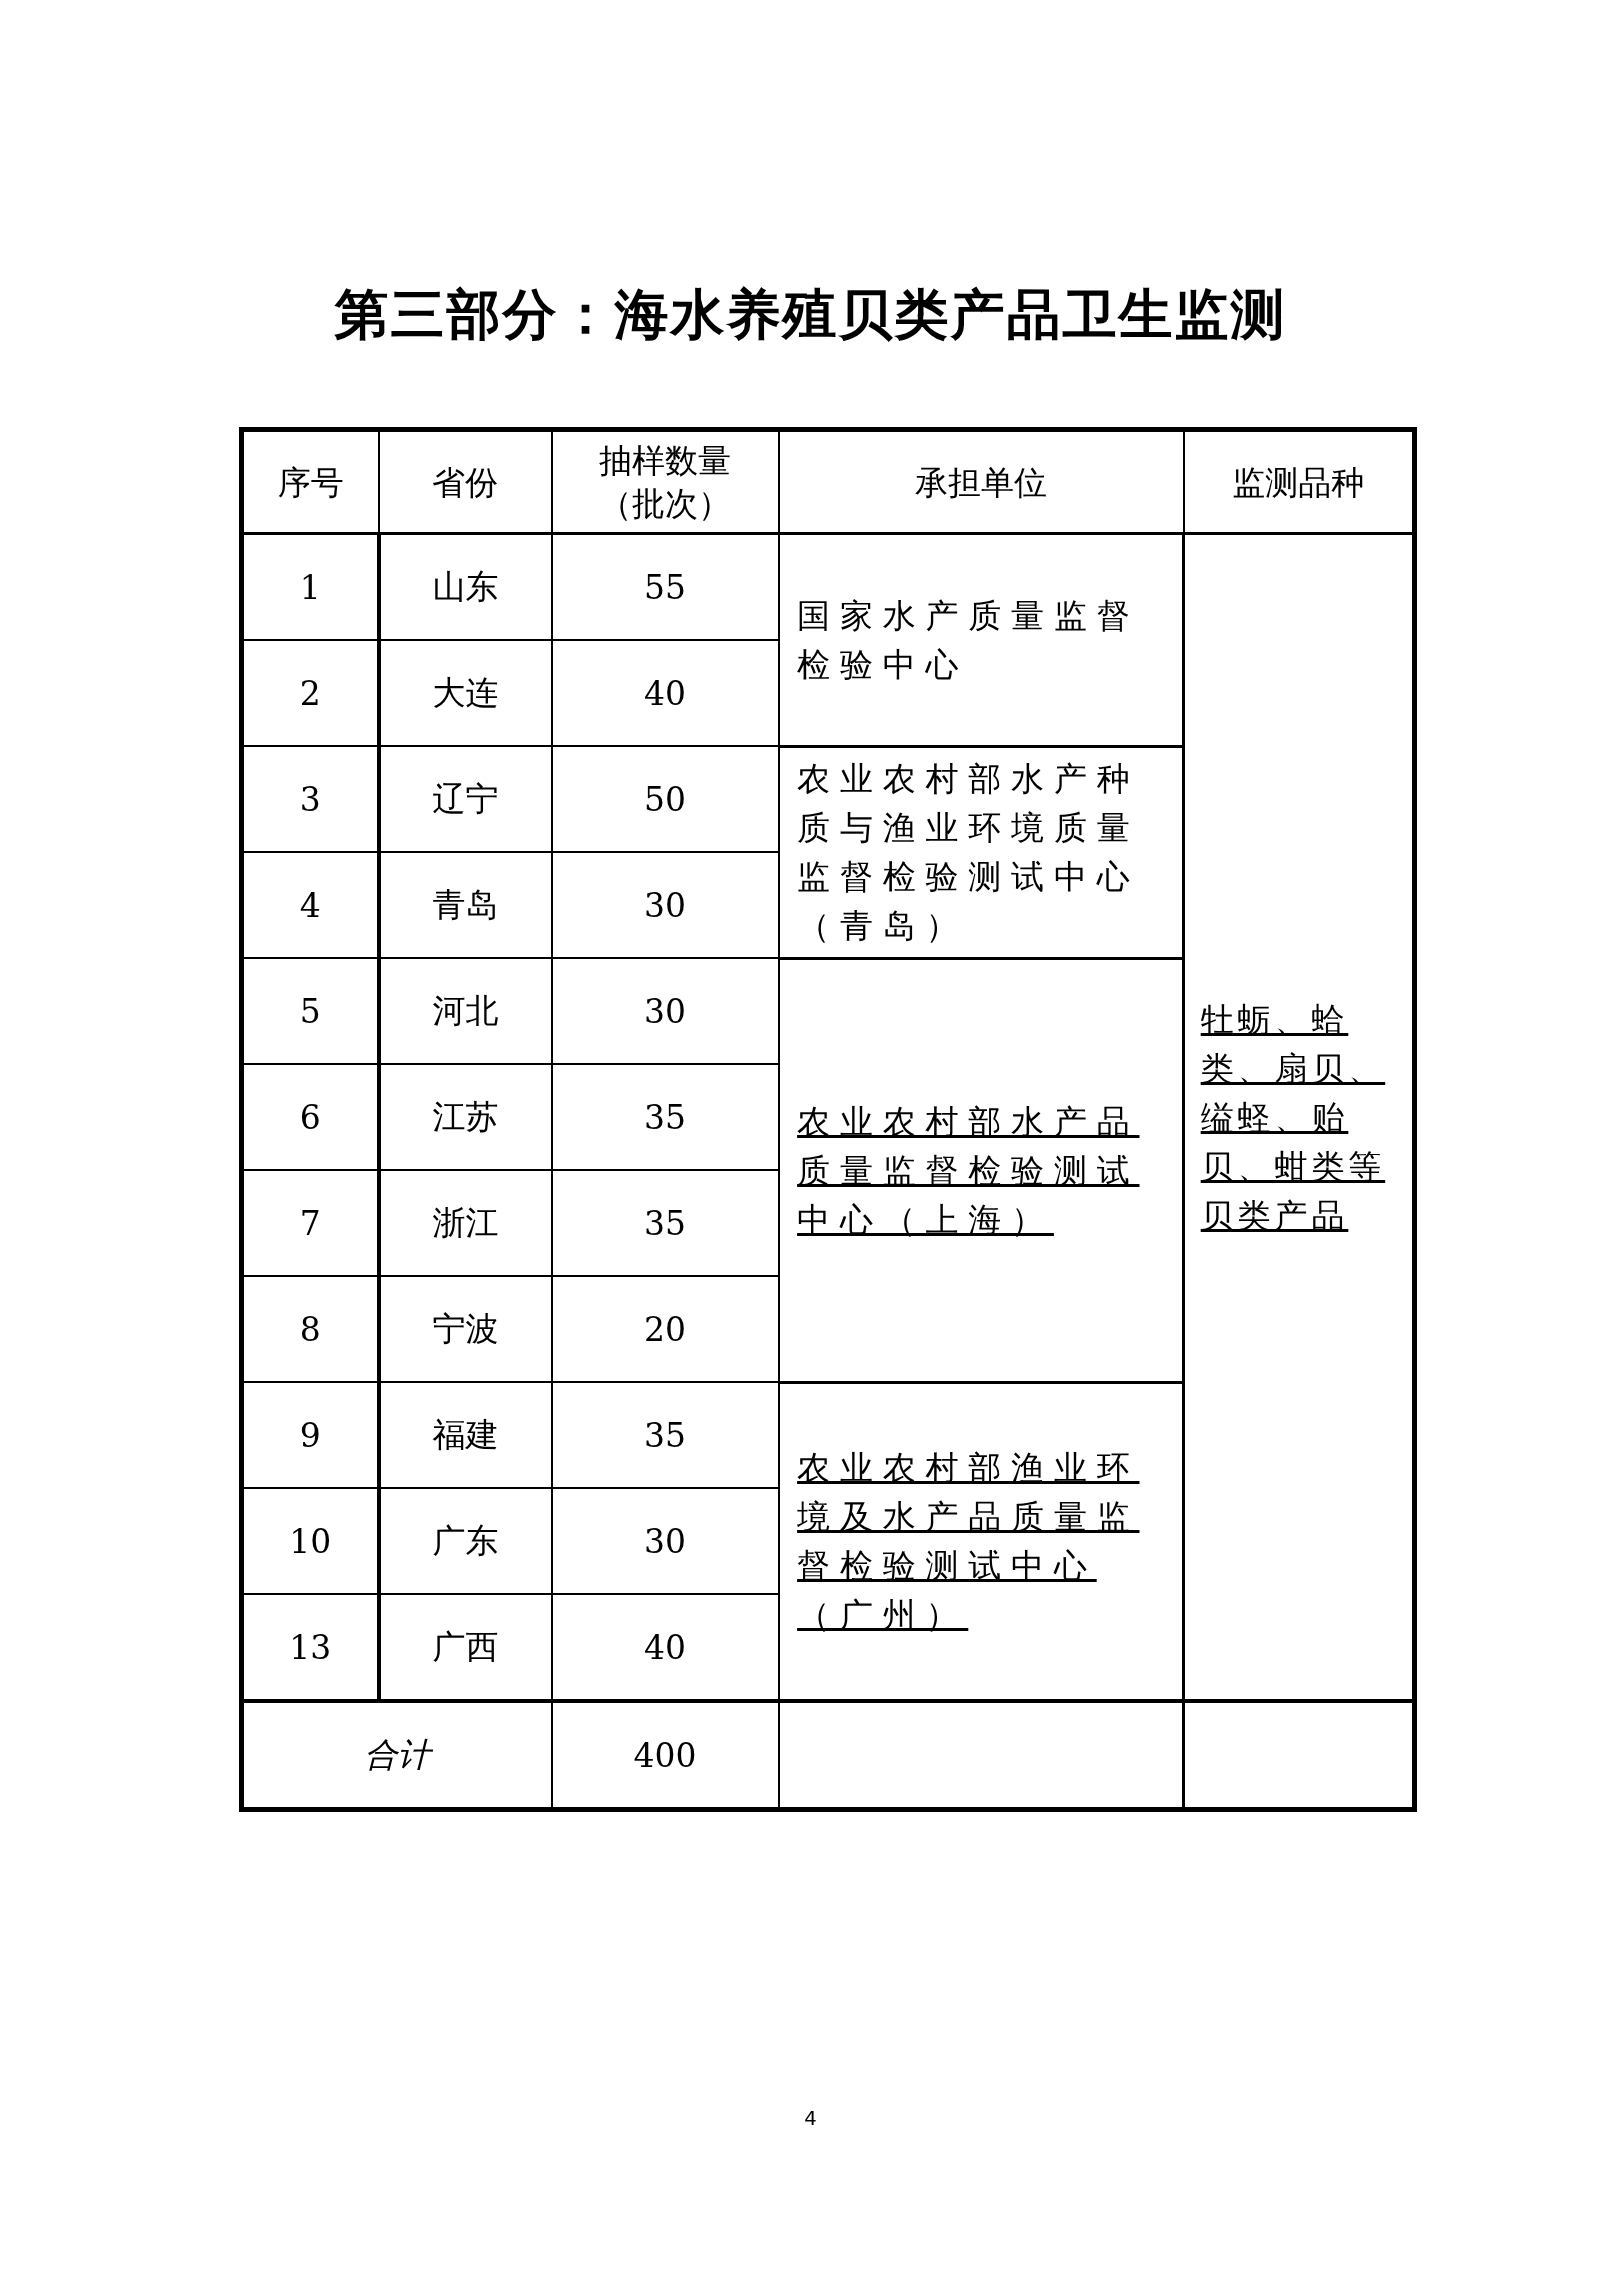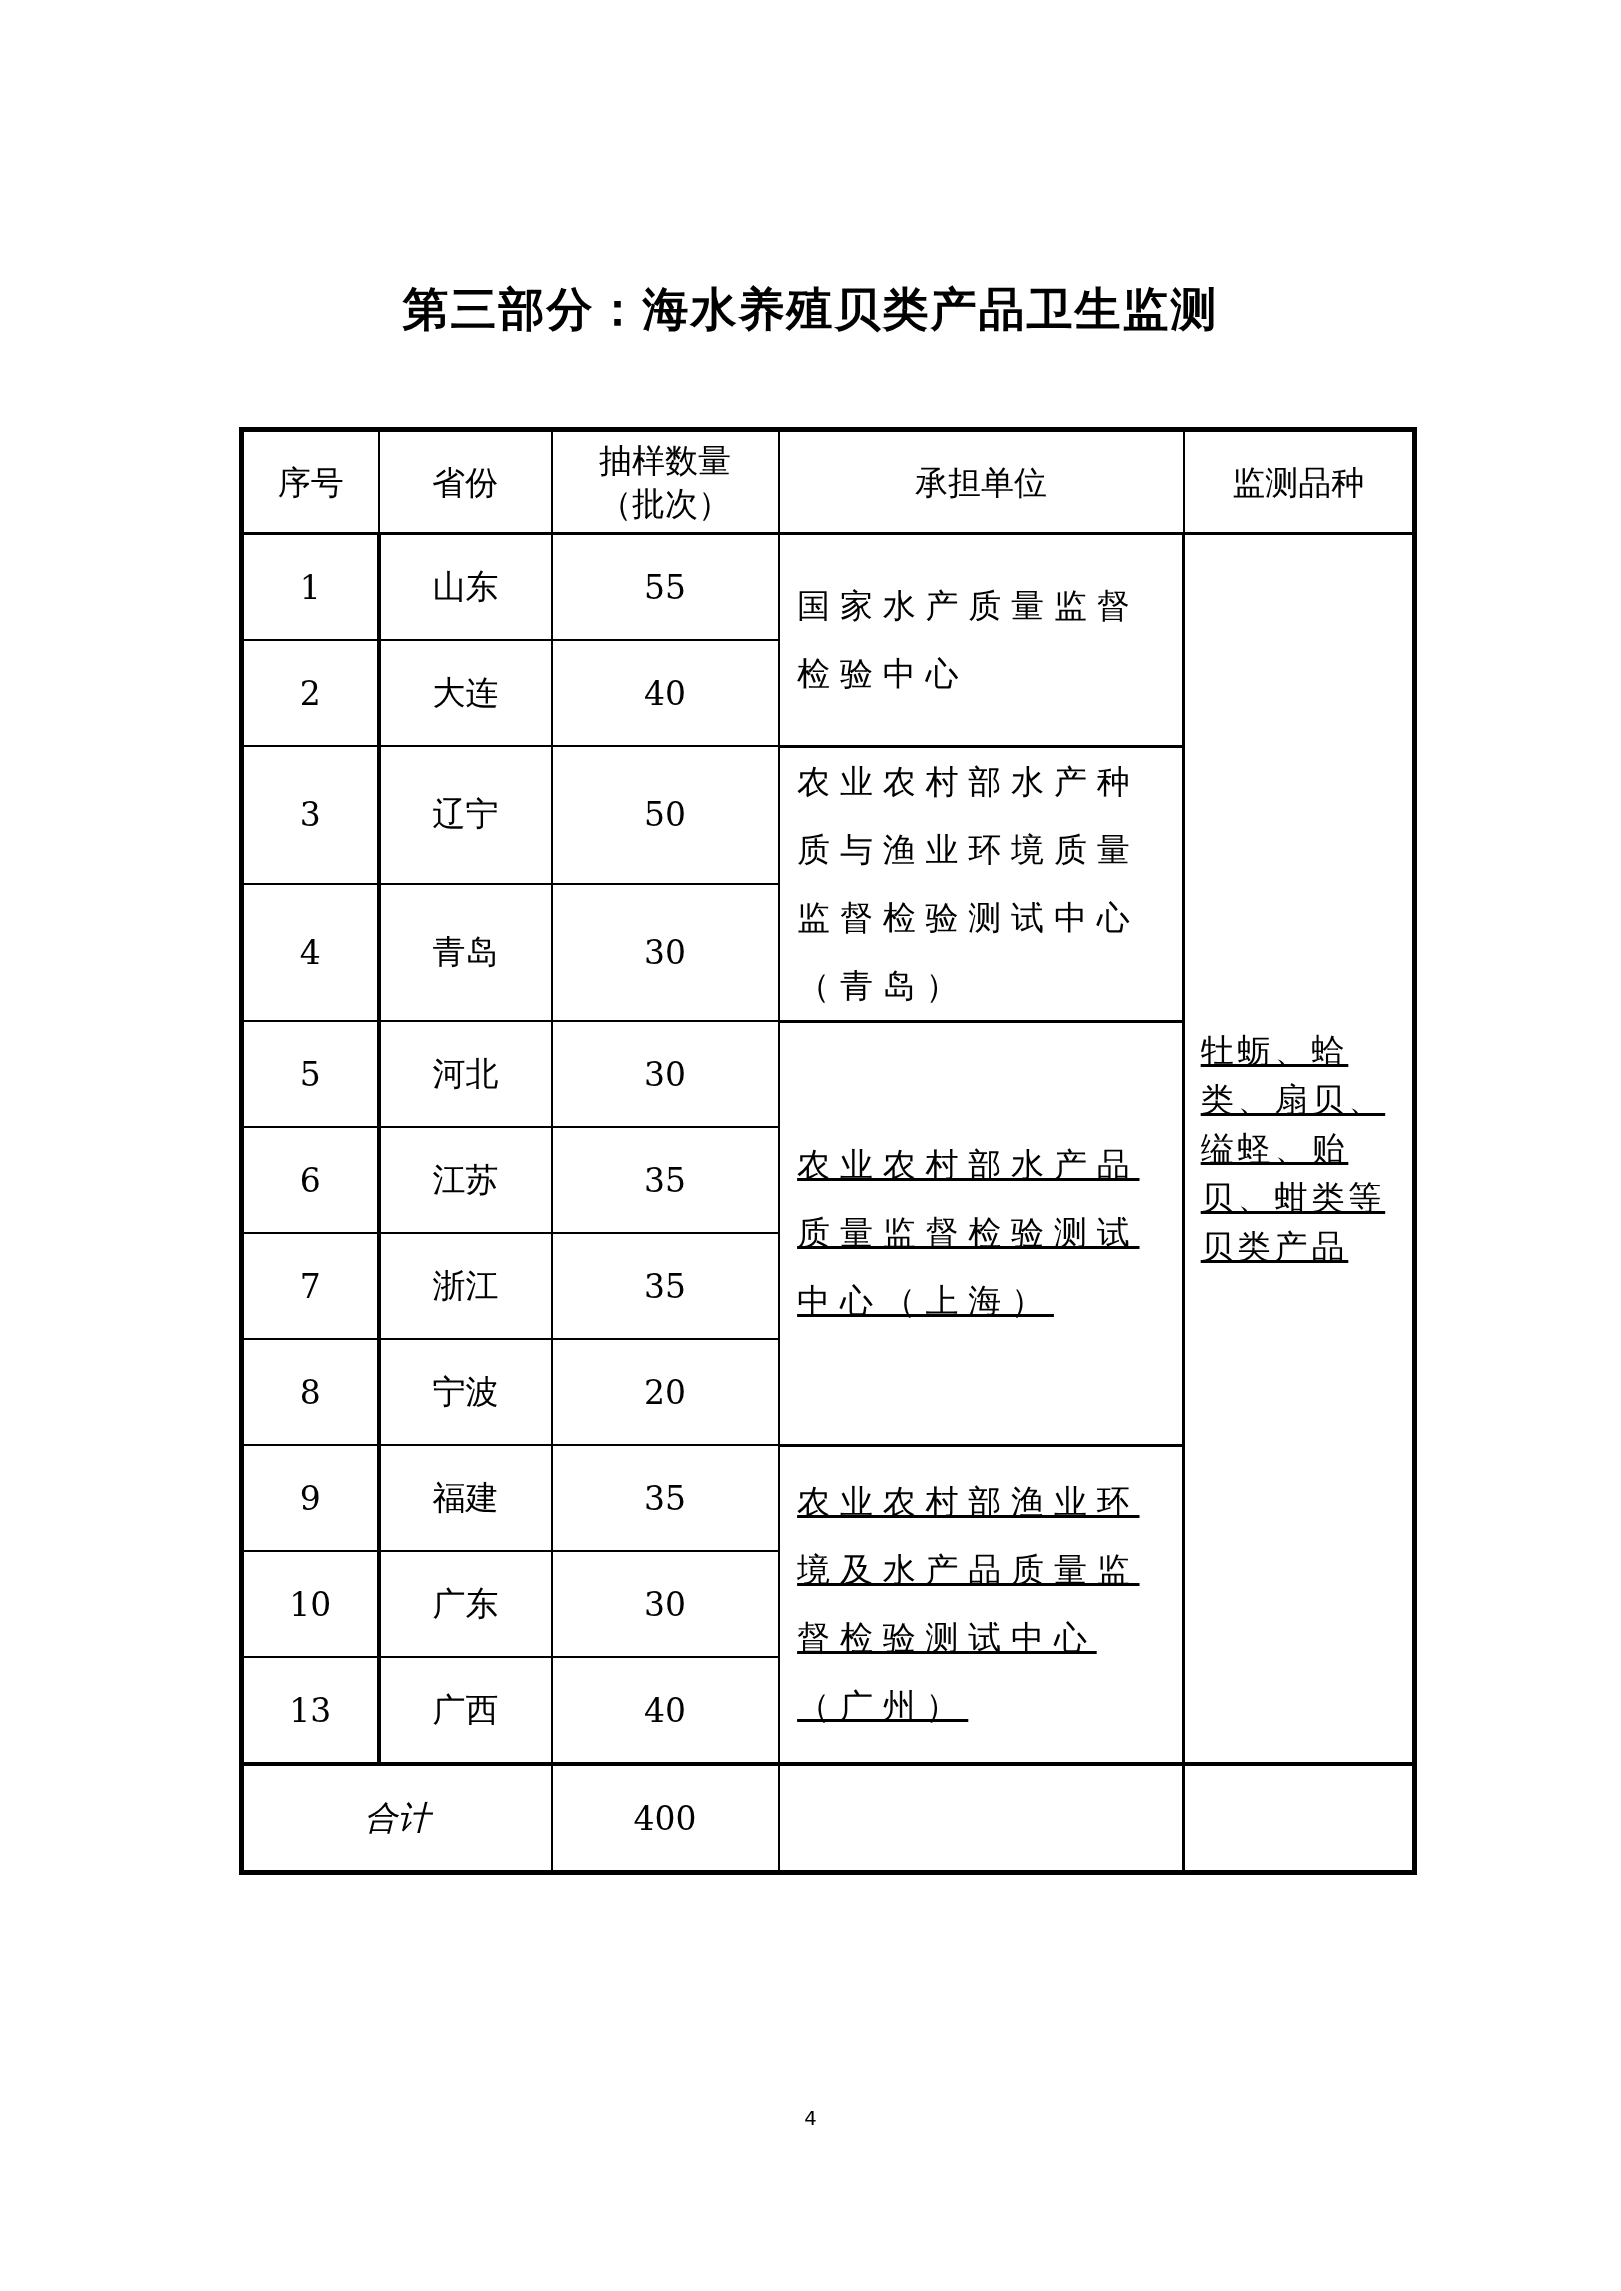--- a/index.html
+++ b/index.html
@@ -1,31 +1,31 @@
 <!DOCTYPE html>
 <html><head>
 <meta charset="utf-8">
 <style>
   html, body { margin: 0; padding: 0; background: #ffffff; }
   body { width: 1621px; height: 2292px; position: relative; font-family: "DejaVu Serif", "Liberation Serif", serif; color: #000; }
   .title {
     position: absolute; top: 279px; left: 0; width: 1621px; text-align: center;
-    font-family: "DejaVu Sans", "Liberation Sans", sans-serif; font-weight: bold; font-size: 46px; letter-spacing: 2px;
+    font-family: "DejaVu Sans", "Liberation Sans", sans-serif; font-weight: bold; font-size: 54px; letter-spacing: 2px;
   }
   table.main {
     position: absolute; left: 231px; top: 427px; width: 1174px;
     border-collapse: collapse; border: 5.9px solid #000; table-layout: fixed; margin-left: 8px;
   }
   table.main td, table.main th {
     border: 2px solid #000; text-align: center; vertical-align: middle; padding: 0;
     font-size: 33px; font-weight: normal;
   }
   table.main th { font-family: "DejaVu Sans", "Liberation Sans", sans-serif; height: 100px; line-height: 43px; }
   table.main tr.data td { height: 104px; }
-  td.unit { text-align: left !important; padding: 0 13.7px 0 17.6px !important; letter-spacing: 9.8px; line-height: 68px; font-size: 32px; }
+  td.unit { text-align: left !important; padding: 0 13.7px 0 17.6px !important; letter-spacing: 9.8px; line-height: 49px; font-size: 32px; }
   td.species { text-align: left !important; padding: 0 9.8px 0 15.7px !important; letter-spacing: 3.9px; line-height: 49px; font-size: 32px; vertical-align: middle; text-decoration: underline; }
   td.seq { border-right: 4.9px solid #000 !important; }
   tr.sep td { border-top: 3.9px solid #000; }
   td.thick-right { border-right: 3.9px solid #000 !important; }
   tr.total td { height: 104px; border-top: 4.9px solid #000; }
   .total-label { font-family: "DejaVu Sans", "Liberation Sans", sans-serif; font-style: italic; }
   .total-value { font-weight: bold; }
   .page-num { position: absolute; top: 2107px; left: 0; width: 1621px; text-align: center; font-family: "DejaVu Sans", "Liberation Sans", sans-serif; font-size: 19.6px; }
 </style>
 </head>

